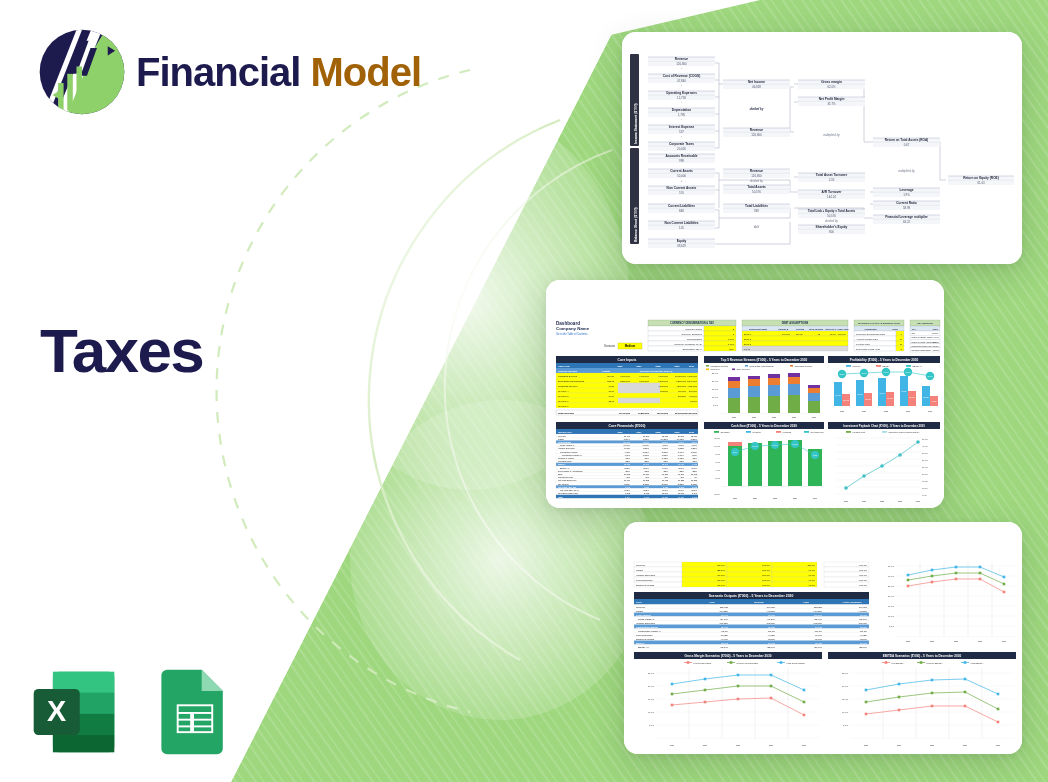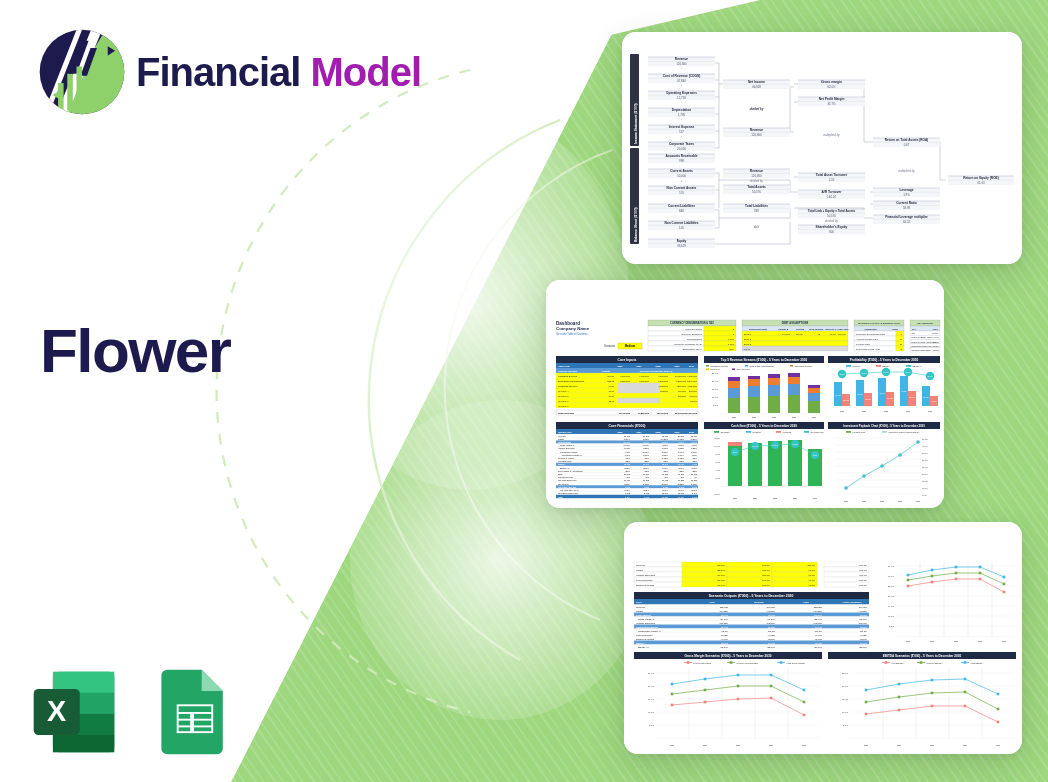--- a/index.html
+++ b/index.html
@@ -16,21 +16,21 @@
   .bg-svg{ position:absolute; inset:0; width:1048px; height:782px; }
 
   
   .left{ position:absolute; left:0; top:0; width:470px; height:782px; z-index:5; }
 
   .logo-wrap{ position:absolute; left:36px; top:26px; display:flex; align-items:center; }
   .logo-mark{ width:92px; height:92px; }
   .logo-text{ margin-left:8px; font-size:40px; font-weight:700; letter-spacing:-1px;
               white-space:nowrap; line-height:1; }
   .logo-text .w1{ color:#1d1a4e; }
-  .logo-text .w2{ color:#a21caf; }
+  .logo-text .w2{ color:#a16207; }
 
   .title{ position:absolute; left:40px; top:316px; width:420px;
           font-size:62px; font-weight:700; line-height:1.14;
           color:#1d1a4e; letter-spacing:-1.6px; }
 
   .badges{ position:absolute; left:26px; top:664px; display:flex; gap:24px; align-items:flex-start;}
   .badge{ width:96px; height:96px; }
 
   
   .card{
@@ -108,21 +108,21 @@
           <path d="M78,22 L86,27 L78,32 Z" fill="#1d1a4e"></path>
           <path d="M26,70 L18,75 L26,80 Z" fill="#8ed06a"></path>
         </g>
       </svg>
       <div class="logo-text">
         <span class="w1">Financial</span><span>&nbsp;</span><span class="w2">Model</span>
       </div>
     </div>
 
     <div class="title">
-      <div>Flower</div>
+      <div>Taxes</div>
     </div>
 
     <div class="badges">
       <svg class="badge" viewBox="0 0 100 100">
         <rect x="28" y="8" width="64" height="84" rx="6" fill="#21a366"></rect>
         <rect x="28" y="8" width="64" height="22" fill="#33c481"></rect>
         <rect x="28" y="30" width="64" height="22" fill="#21a366"></rect>
         <rect x="28" y="52" width="64" height="22" fill="#107c41"></rect>
         <rect x="28" y="74" width="64" height="18" fill="#0b6631"></rect>
         <rect x="8" y="26" width="48" height="48" rx="5" fill="#185c37"></rect>

